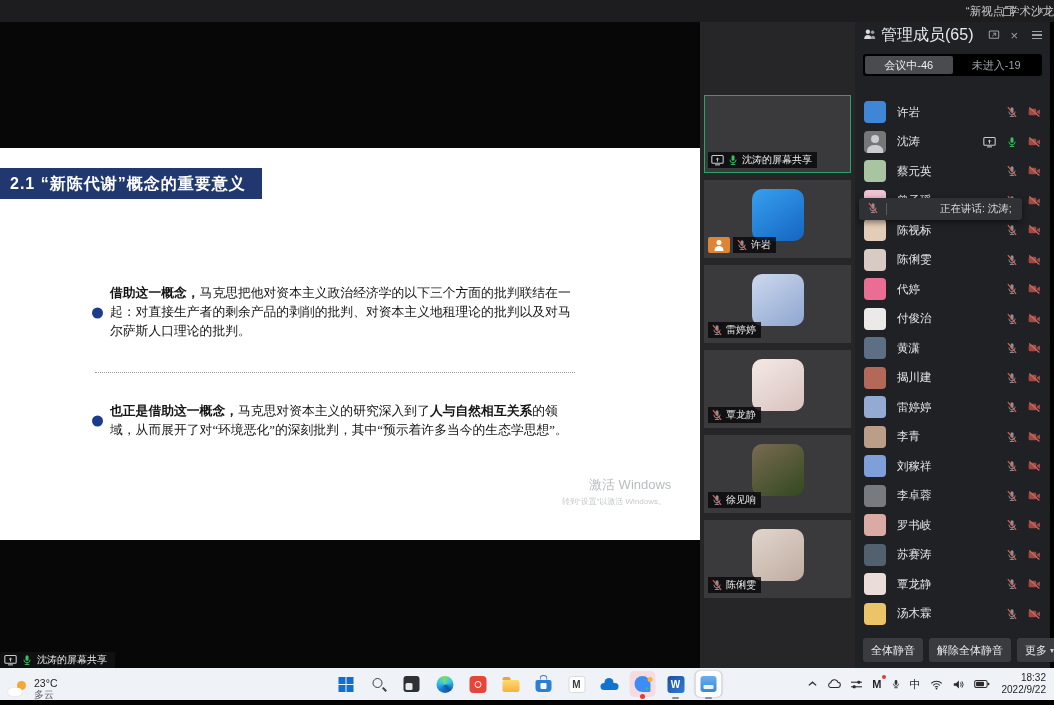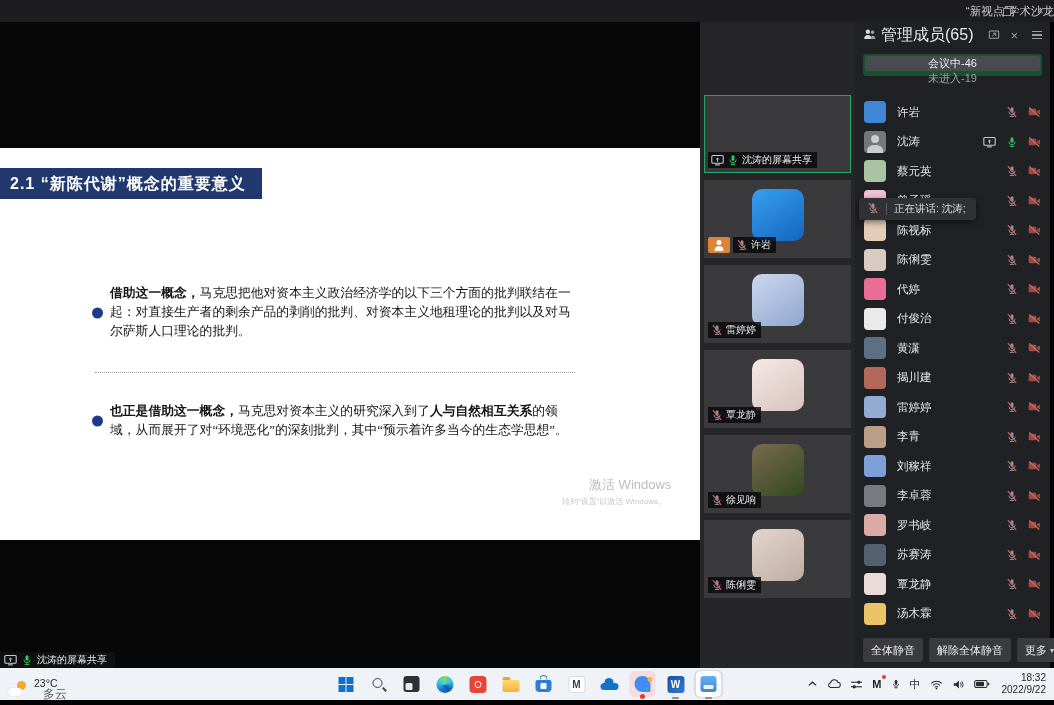--- a/index.html
+++ b/index.html
@@ -50,46 +50,46 @@
   .panel{position:relative;width:195px;height:100%;background:#202124;flex:none;}
   .p-header{height:26px;display:flex;align-items:center;padding:0 8px;gap:5px;}
   .p-title{color:#e8eaec;font-size:16px;}
   .p-actions{margin-left:auto;display:flex;align-items:center;gap:10px;}
   .p-x{color:#9aa0a6;font-size:13px;line-height:1;}
   .hamb{display:flex;flex-direction:column;gap:2px;margin-left:4px;}
   .hamb i{display:block;width:10px;height:1.5px;background:#9aa0a6;}
   .p-search{margin:4px 8px 0;height:24px;background:#37383b;border-radius:3px;display:flex;align-items:center;gap:6px;padding:0 8px;}
   .p-search input{background:none;border:none;outline:none;color:#cfd2d6;font-size:11px;width:100%;font-family:inherit;}
   .p-search input::placeholder{color:#84888d;}
-  .p-tabs{margin:6px 8px 0;height:22px;background:#14532d;border-radius:3px;display:flex;padding:2px;box-sizing:border-box;flex-direction:column;}
+  .p-tabs{margin:6px 8px 0;height:22px;background:#000000;border-radius:3px;display:flex;padding:2px;box-sizing:border-box;}
   .p-tab{flex:1;display:flex;align-items:center;justify-content:center;font-size:11px;color:#9aa0a6;border-radius:2px;}
   .p-tab.active{background:#4a4b4f;color:#f0f1f3;}
   .m-list{position:absolute;top:79px;bottom:36px;left:0;right:0;padding:0 9px;overflow:hidden;}
   .m-row{display:flex;align-items:center;height:22px;margin-bottom:7.5px;}
   .m-avatar{width:22px;height:22px;border-radius:4px;margin-right:11px;flex:none;background:#777;}
   .m-name{font-size:11.5px;color:#e3e5e7;white-space:nowrap;}
   .m-icons{margin-left:auto;display:flex;align-items:center;gap:10px;}
   .ric{display:flex;align-items:center;}
   .tooltip{position:absolute;left:4px;top:97px;height:22px;background:#303134;border-radius:3px;display:flex;align-items:center;gap:7px;padding:0 10px 0 8px;box-shadow:0 2px 6px rgba(0,0,0,.5);z-index:5;}
   .tooltip .divider{width:1px;height:12px;background:#5a5c60;}
-  .tooltip .tx{font-size:10.5px;color:#d8dadc;white-space:nowrap;}
+  .tooltip .tx{font-size:10.5px;color:#d8dadc;white-space:nowrap;margin-left:46px;}
   .p-footer{position:absolute;left:0;right:0;bottom:0;height:36px;display:flex;align-items:center;gap:6px;padding:0 8px;box-sizing:border-box;background:#202124;}
   .p-btn{height:24px;padding:0 8px;background:#3a3b3f;border-radius:3px;color:#e8eaec;font-size:11px;display:flex;align-items:center;gap:3px;white-space:nowrap;}
   .caret{font-size:8px;color:#cfd2d6;}
   .right-edge{width:4px;height:100%;background:#000;flex:none;}
 
   
   .taskbar{position:absolute;left:0;top:668px;width:1054px;height:32px;background:#eff2f6;}
   .bottom-edge{position:absolute;left:0;top:700px;width:1054px;height:5px;background:#020202;}
   .weather{position:absolute;left:8px;top:0;height:40px;display:flex;align-items:center;gap:6px;}
   .w-icon{position:relative;width:20px;height:15px;}
   .w-icon::before{content:"";position:absolute;right:2px;top:0;width:9px;height:9px;border-radius:50%;background:#f6a830;}
   .w-icon::after{content:"";position:absolute;left:0;bottom:0;width:14px;height:8px;border-radius:7px;background:#fdfdfd;box-shadow:0 0 1px #b9c0c9;}
   .w-temp{font-size:10.5px;color:#1f1f1f;line-height:12px;}
-  .w-cond{font-size:12px;color:#5a5f66;line-height:11px;margin-left:9px;}
+  .w-cond{font-size:10px;color:#5a5f66;line-height:11px;}
 
   .apps{position:absolute;left:50%;top:0;transform:translateX(-50%);height:32px;display:flex;align-items:center;gap:7px;}
   .app{position:relative;width:26px;height:26px;display:flex;align-items:center;justify-content:center;border-radius:5px;}
   .app.highlight{background:#f6dbe0;}
   .app.active{background:#fdfdfd;box-shadow:0 0 2px rgba(0,0,0,.3);}
   .app .runline{display:none;position:absolute;bottom:-2px;left:50%;transform:translateX(-50%);width:7px;height:2.5px;border-radius:2px;background:#8b9096;}
   .app.running .runline{display:block;}
   .app .badge{display:none;position:absolute;bottom:-2px;left:50%;transform:translateX(-50%);width:5px;height:5px;border-radius:50%;background:#e23b30;}
   .app.badged .badge{display:block;}
   .g{position:relative;display:flex;align-items:center;justify-content:center;}

